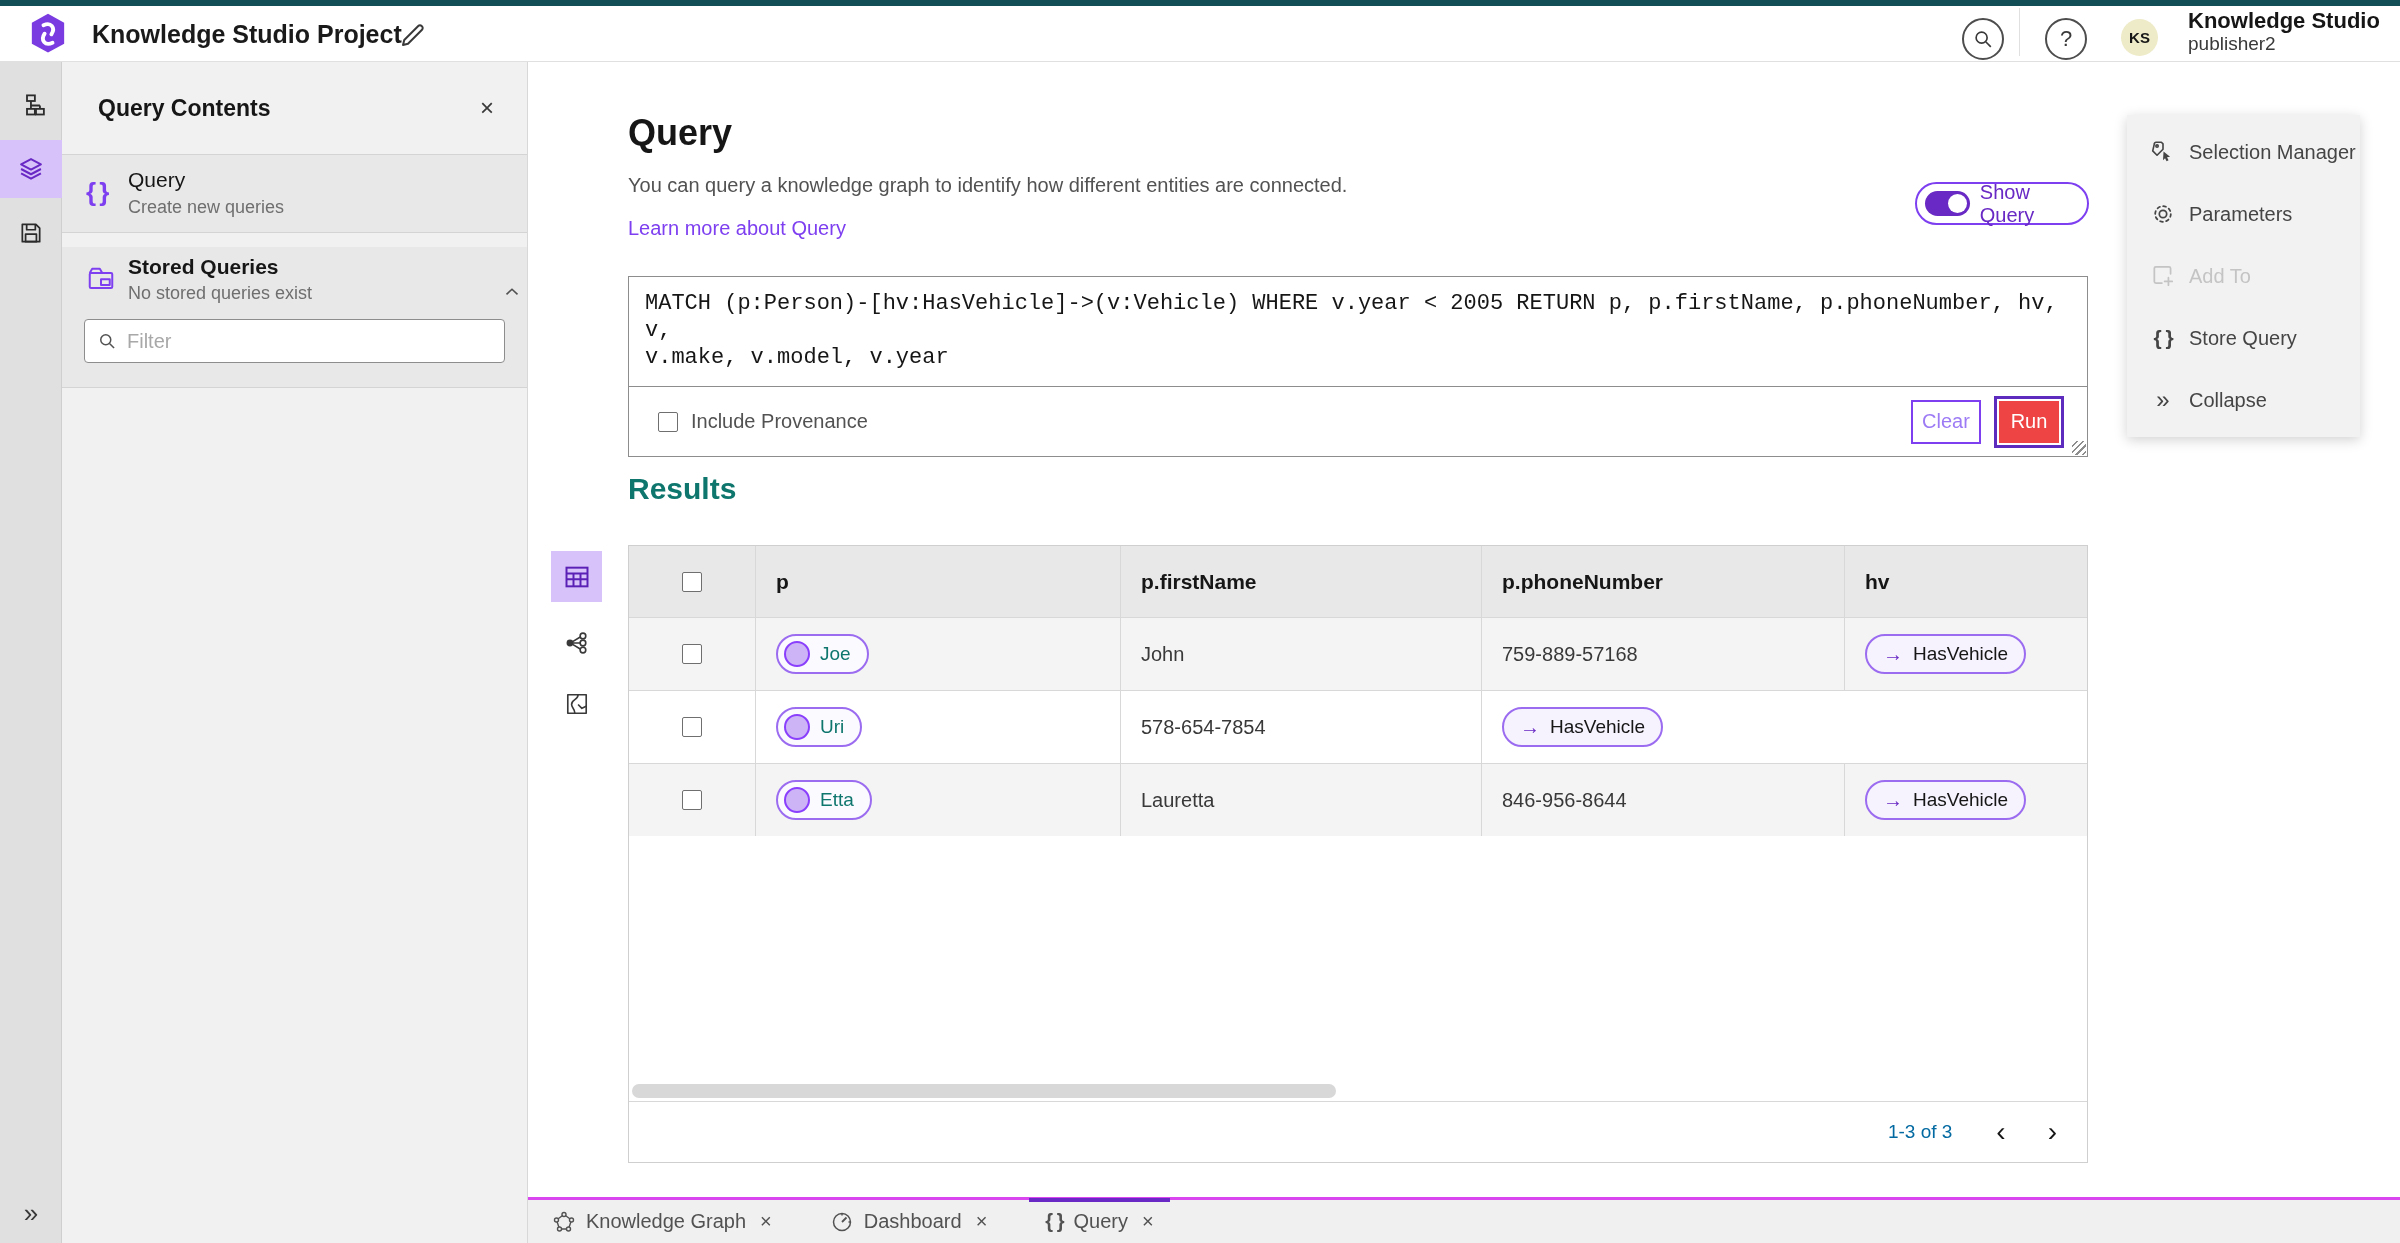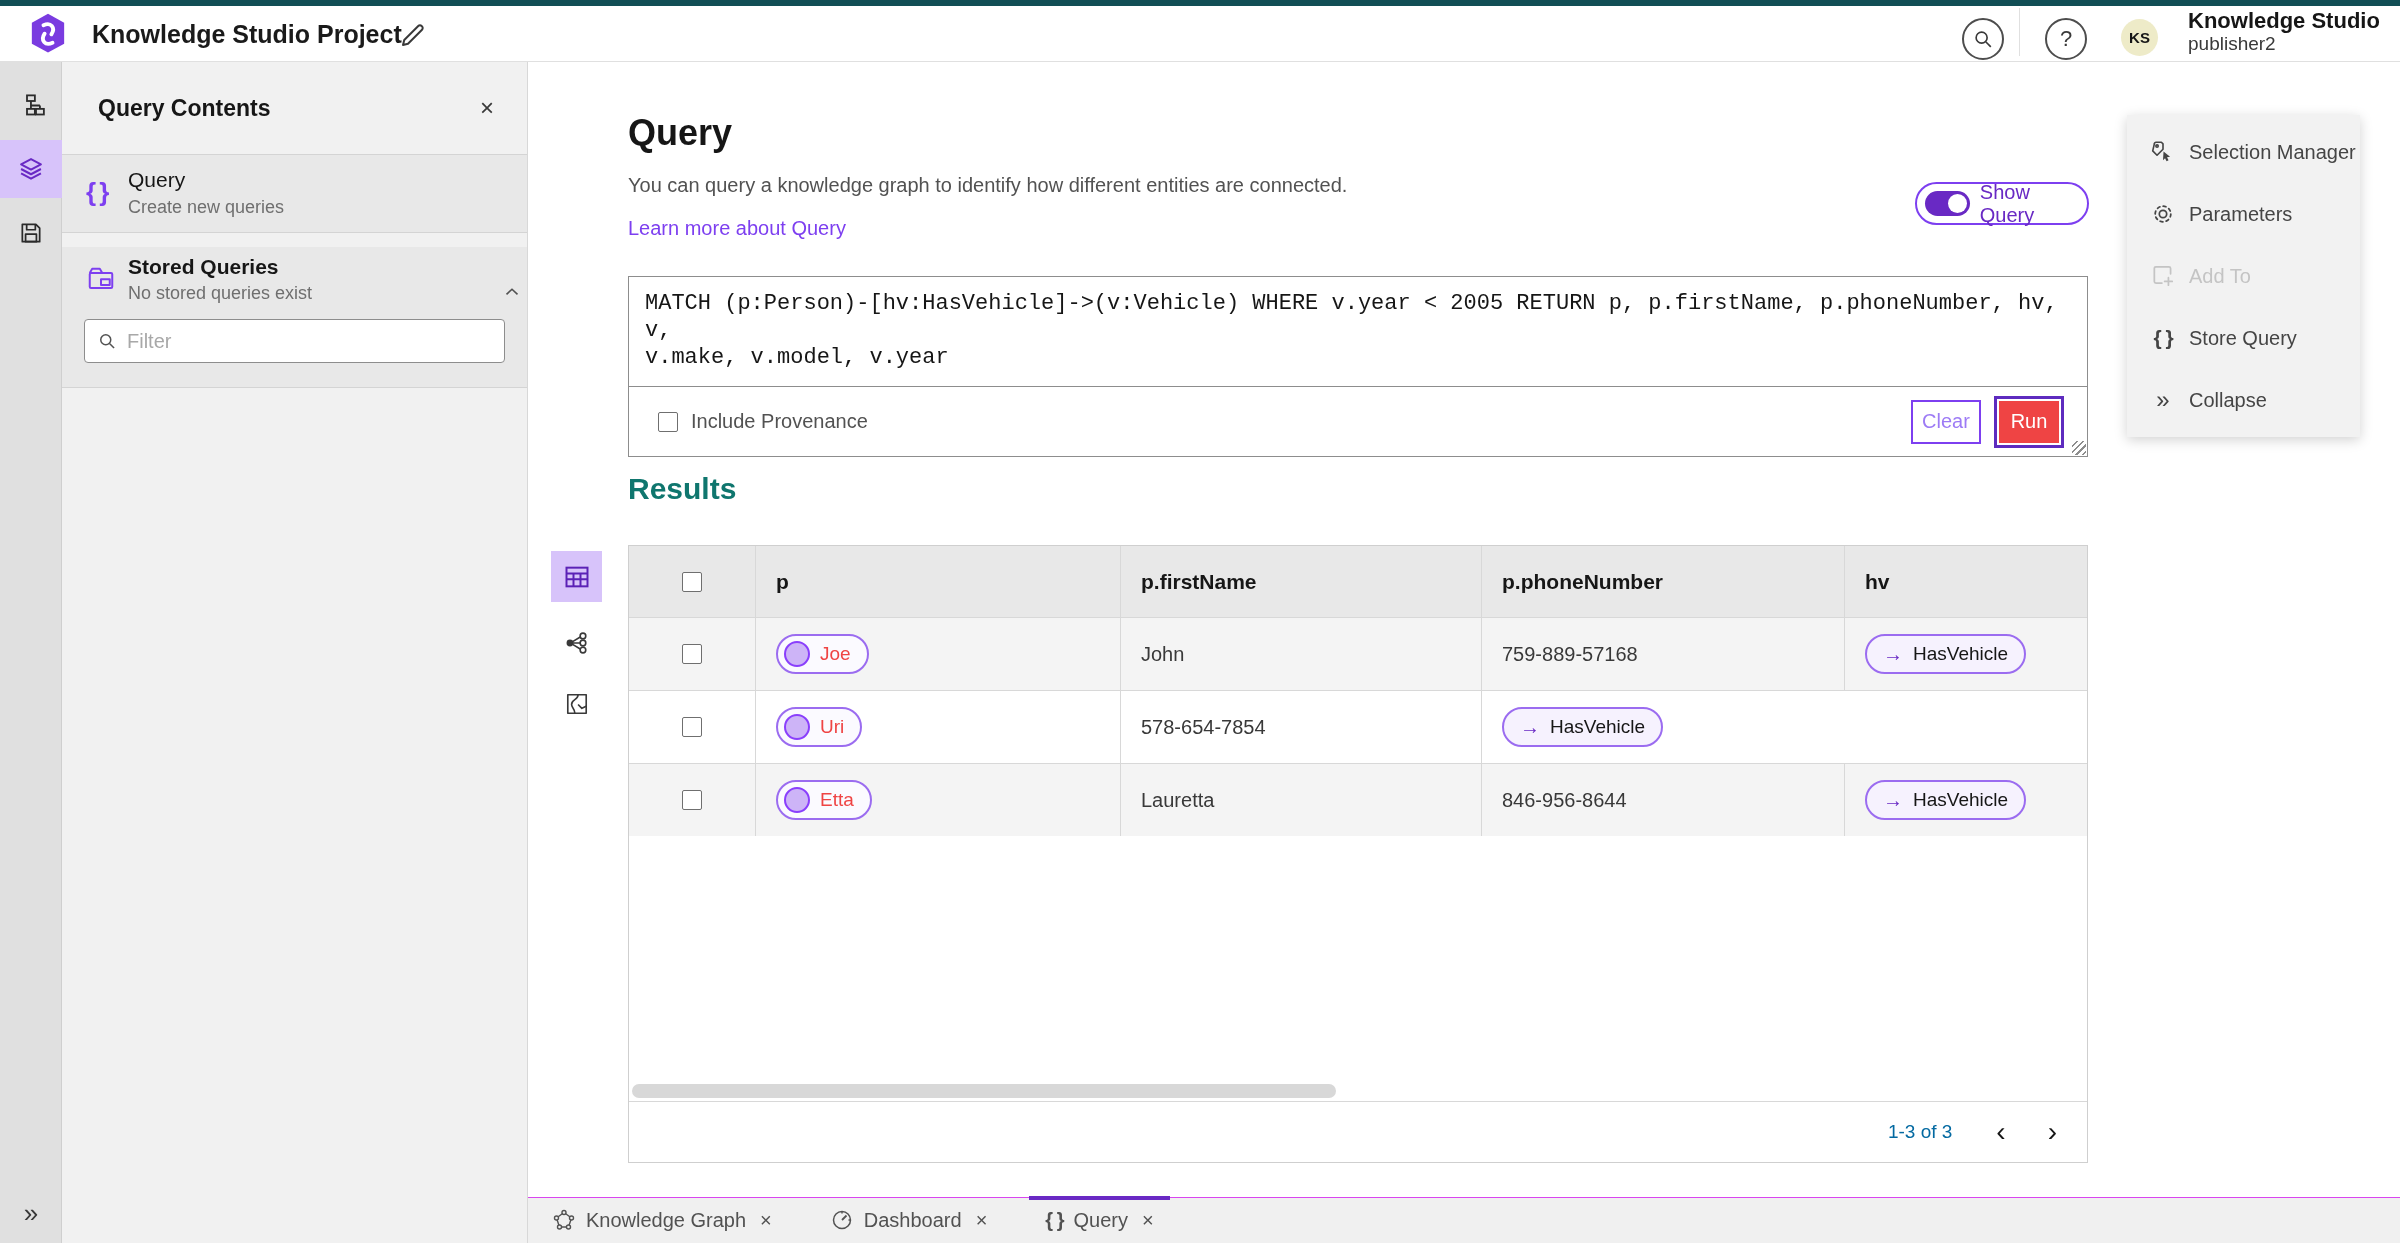--- a/index.html
+++ b/index.html
@@ -80,21 +80,21 @@
   .t-head .cell { font-size:21px; font-weight:700; color:#161616; }
   .cell { display:flex; align-items:center; padding-left:20px; border-right:1px solid #d8d8d8; overflow:hidden; }
   .cell.last { border-right:none; }
   .cell.chk { justify-content:center; padding-left:0; }
   .t-row { height:73px; border-top:1px solid #d8d8d8; cursor:pointer; }
   .t-row.odd { background:#f4f4f4; }
   .t-row.even { background:#ffffff; }
   .cell-text { font-size:20px; color:#393939; }
   .entity-pill { display:inline-flex; align-items:center; height:40px; border:2px solid #9b6cf0; border-radius:20px; background:#fbfaff; padding:0 16px 0 6px; cursor:pointer; }
   .entity-dot { width:26px; height:26px; border-radius:50%; background:#cdb4f7; border:2px solid #8a3ffc; margin-right:10px; }
-  .entity-label { font-size:19px; color:#ef4444; }
+  .entity-label { font-size:19px; color:#0f766e; }
   .rel-pill { display:inline-flex; align-items:center; height:40px; border:2px solid #9b6cf0; border-radius:20px; background:#f6f2fe; padding:0 16px; cursor:pointer; }
   .rel-arrow { font-size:20px; color:#6929c4; margin-right:10px; }
   .rel-label { font-size:19px; color:#161616; }
   .t-spacer { flex:1; background:#fff; }
   .t-scroll { height:20px; position:relative; }
   .t-thumb { position:absolute; left:3px; top:3px; width:704px; height:14px; border-radius:7px; background:#d8d8d8; cursor:pointer; }
   .t-footer { height:61px; border-top:1px solid #d8d8d8; display:flex; align-items:center; justify-content:flex-end; padding-right:26px; }
   .page-range { font-size:19px; color:#0369a1; }
   .pg-btn { font-size:28px; color:#161616; cursor:pointer; line-height:28px; padding:0 4px; }
   .pg-btn.prev { margin-left:40px; }
@@ -104,21 +104,21 @@
   .right-panel { position:absolute; left:2127px; top:115px; width:233px; background:#f2f2f2; box-shadow:0 3px 12px rgba(0,0,0,0.18); padding:6px 0; z-index:25; }
   .rp-item { height:62px; display:flex; align-items:center; padding-left:22px; cursor:pointer; }
   .rp-item .rp-icon { width:28px; display:flex; justify-content:center; }
   .rp-label { margin-left:12px; font-size:20px; color:#454545; }
   .rp-item.disabled { cursor:default; }
   .rp-item.disabled .rp-label { color:#c4c4c4; }
   .rp-braces { font-size:21px; font-weight:600; color:#454545; letter-spacing:-1px; }
   .rp-collapse-glyph { font-size:24px; color:#454545; }
 
   
-  .tabbar { position:absolute; left:528px; top:1197px; width:1872px; height:46px; background:#f0f0f0; border-top:1px solid #d946ef; display:flex; align-items:flex-end; padding-left:8px; z-index:15; }
+  .tabbar { position:absolute; left:528px; top:1197px; width:1872px; height:46px; background:#f0f0f0; border-top:3px solid #d946ef; display:flex; align-items:center; padding-left:8px; z-index:15; }
   .tab { position:relative; height:46px; display:flex; align-items:center; padding:0 16px; margin-right:26px; cursor:pointer; }
   .tab .tab-label { font-size:20px; color:#525252; margin-left:10px; }
   .tab .tab-close { font-size:20px; color:#525252; margin-left:14px; cursor:pointer; }
   .tab.active::before { content:""; position:absolute; left:0; top:-1px; width:100%; height:4px; background:#6929c4; }
   .tab-braces { font-size:20px; font-weight:600; color:#525252; letter-spacing:-1px; }
 
   svg { display:block; }
 </style>
 </head>
 <body>

